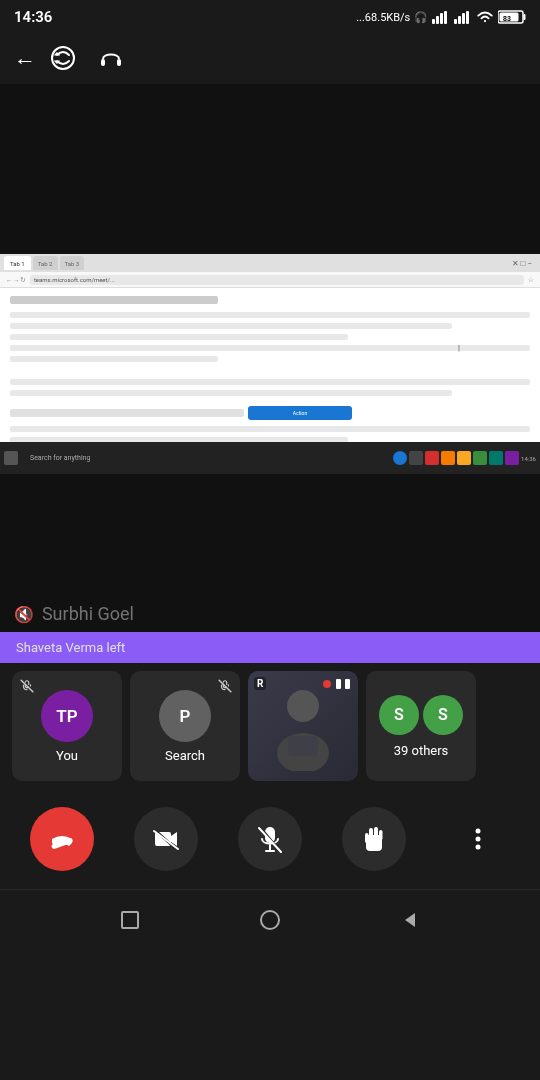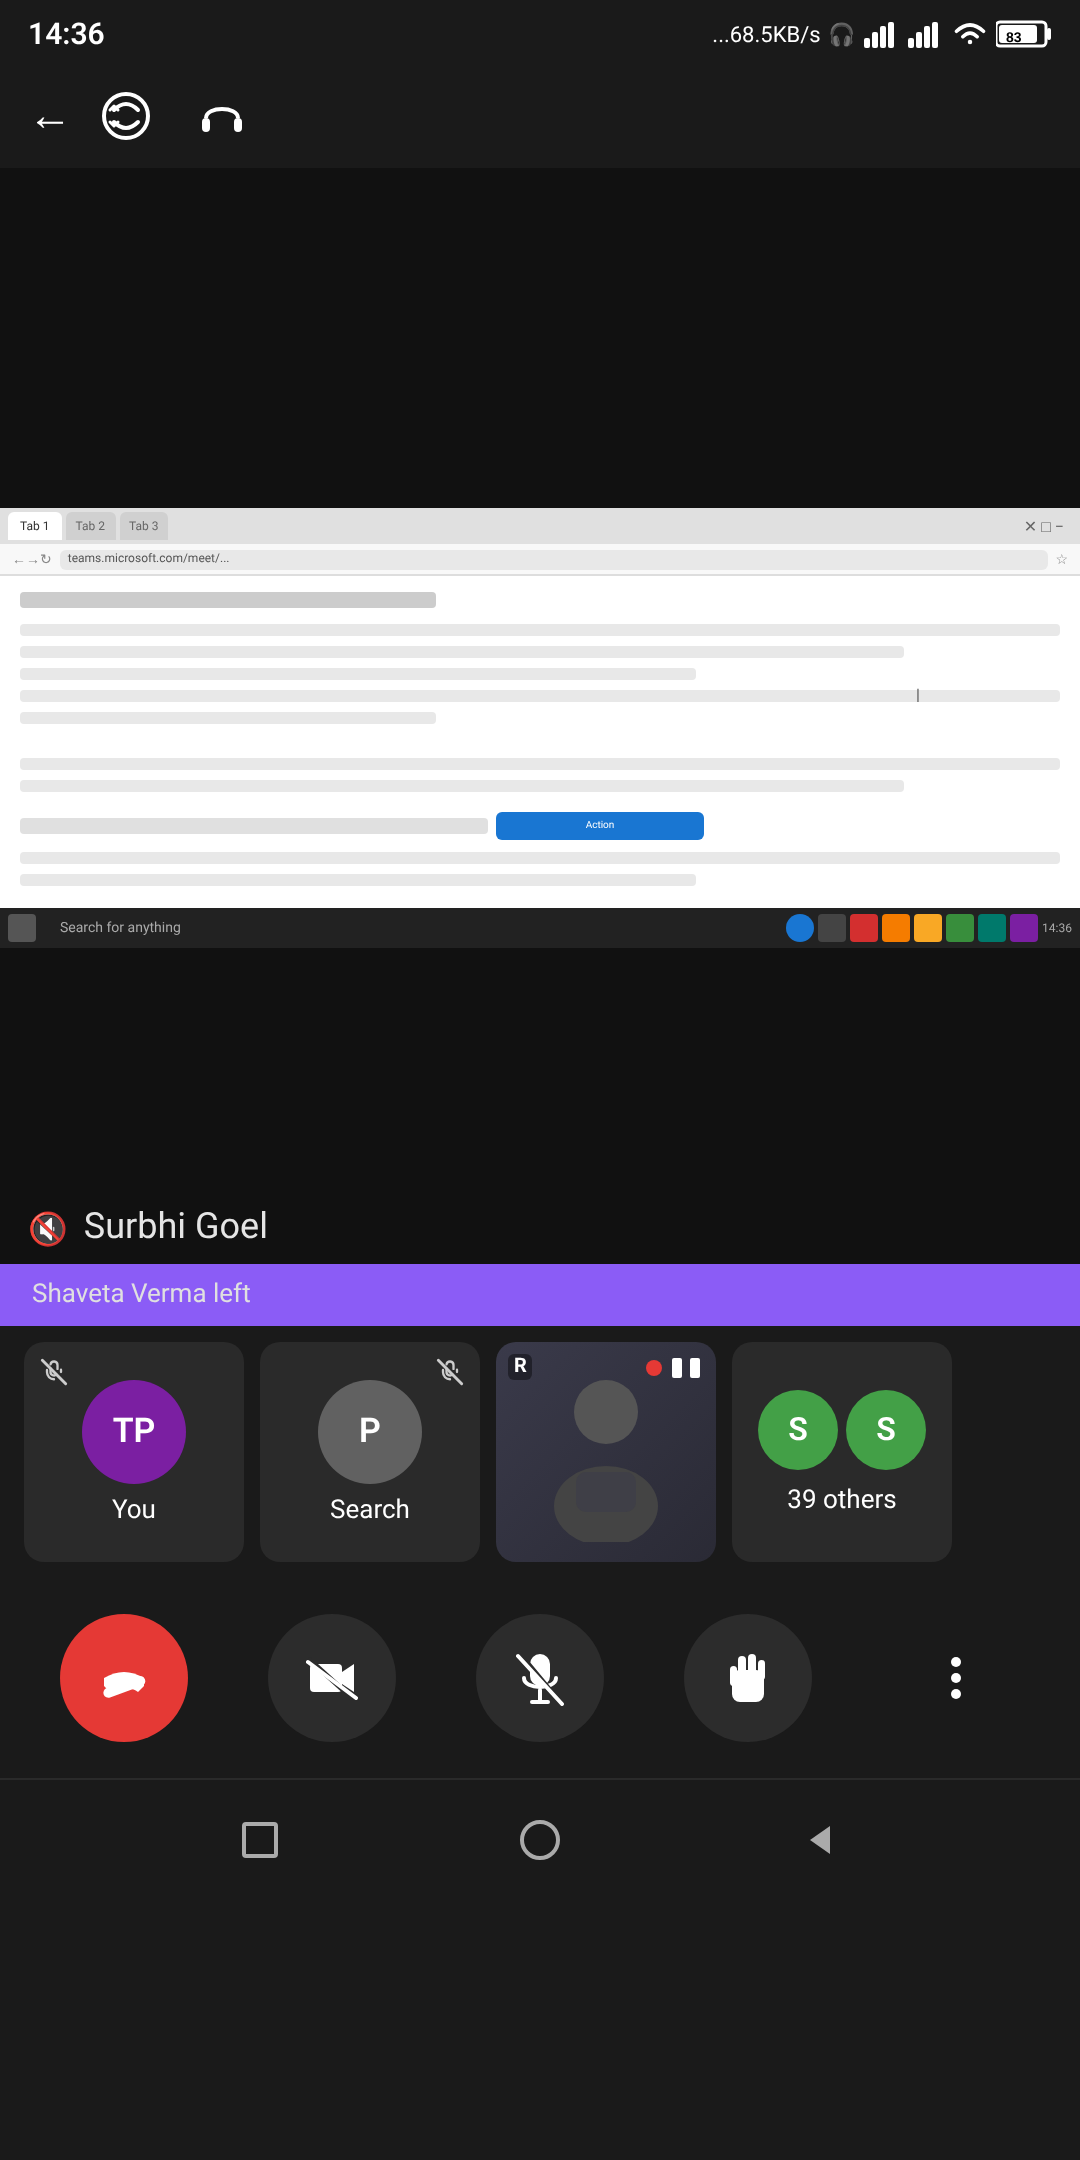--- a/index.html
+++ b/index.html
@@ -167,21 +167,21 @@
     .doc-line.short { width: 40%; }
     .doc-line.med { width: 65%; }
     .doc-line.long { width: 85%; }
     .doc-line.full { width: 100%; }
     
     .browser-taskbar {
       position: absolute;
       bottom: 0;
       left: 0;
       right: 0;
-      height: 20px;
+      height: 32px;
       background: #222;
       display: flex;
       align-items: center;
       padding: 0 4px;
       gap: 2px;
     }
     .taskbar-icon {
       width: 14px;
       height: 14px;
       border-radius: 2px;
@@ -206,21 +206,21 @@
       padding-bottom: 8px;
       padding-left: 14px;
     }
     .speaker-mute-icon {
       margin-right: 8px;
       color: #ccc;
       font-size: 16px;
     }
     .speaker-name {
       font-size: 18px;
-      color: #e5e5e5;
+      color: #737373;
       font-weight: 400;
     }
 
     
     .status-message {
       padding: 8px 16px;
       font-size: 13px;
       color: #e0e0e0;
       background: #8b5cf6;
     }

